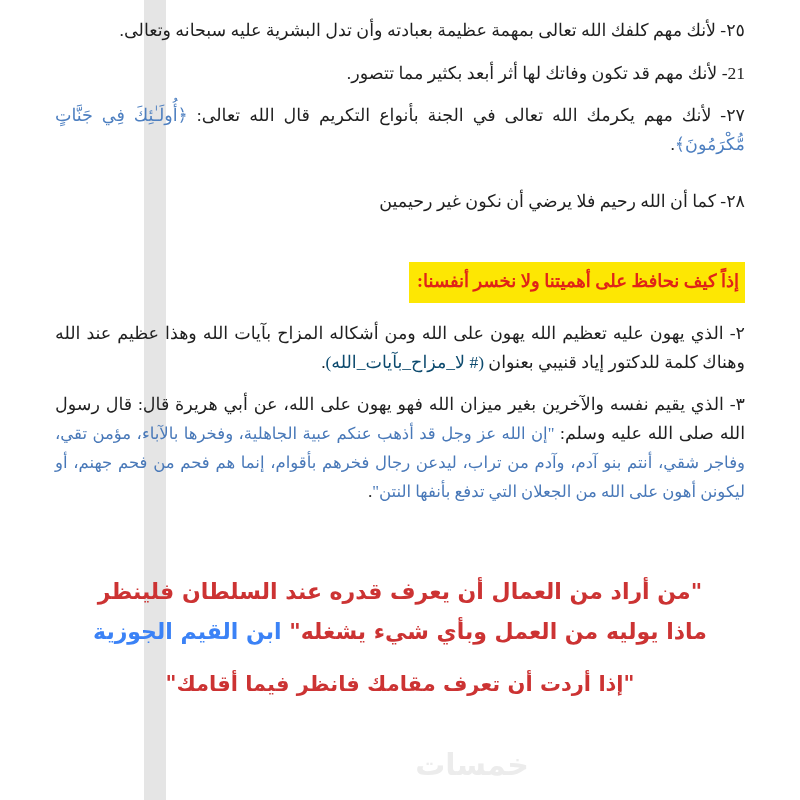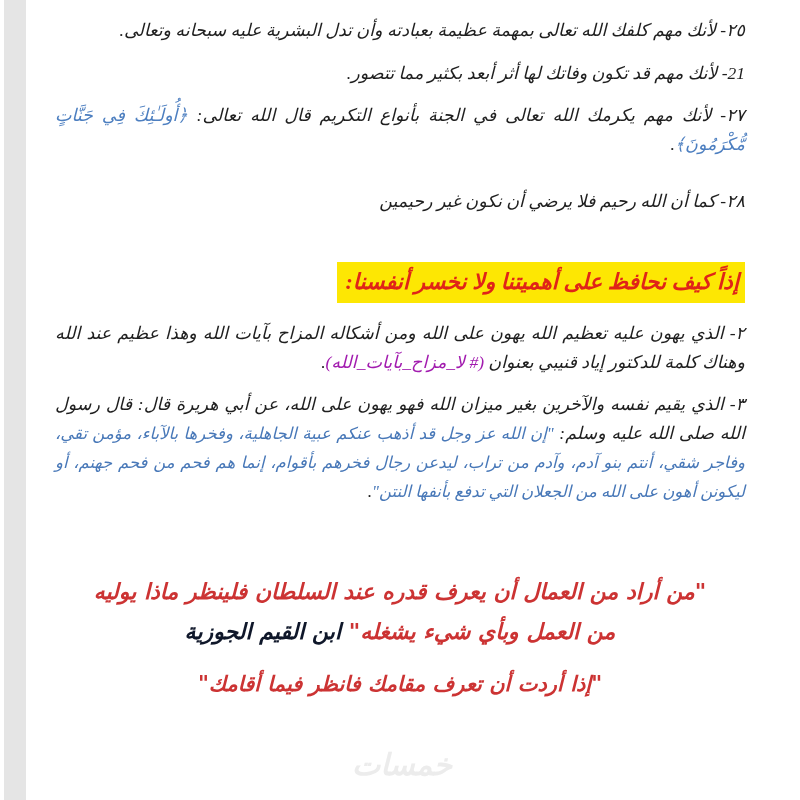--- a/index.html
+++ b/index.html
@@ -4,24 +4,23 @@
 <style>
   * { margin: 0; padding: 0; box-sizing: border-box; }
   html, body {
     width: 800px; height: 800px;
     background: #ffffff;
     overflow: hidden;
     font-family: "Liberation Serif", "DejaVu Serif", serif;
   }
   .page {
     position: relative;
-    width: 796px; height: 800px;
+    width: 656px; height: 800px;
     background: #ffffff;
     direction: rtl;
-    font-style: italic;
   }
   .edge-strip {
     position: absolute;
     top: 0; left: 0;
     width: 22px; height: 800px;
     background: #e5e5e5;
   }
   .content {
     position: absolute;
     top: 16px;
@@ -32,50 +31,50 @@
     font-size: 17.5px;
     line-height: 29px;
     text-align: justify;
   }
   .para { margin-bottom: 14px; }
   .para.p26 { margin-bottom: 13px; }
   .para.p27 { margin-bottom: 28px; }
   .para.p28 { margin-bottom: 10px; }
   .verse { color: #4d7fc0; }
   .hadith { color: #4878b8; font-size: 16.5px; }
-  .hashtag { color: #a21caf; }
+  .hashtag { color: #0c4a6e; }
   .section-heading {
     margin-top: 46px;
     margin-bottom: 16px;
     text-align: right;
   }
   .section-heading .hl {
     background: #fde703;
     color: #e02418;
     font-weight: bold;
-    font-size: 22px;
+    font-size: 18px;
     padding: 5px 6px 7px 8px;
     display: inline-block;
   }
   .list .para { margin-bottom: 13px; }
   .quotes {
     margin-top: 66px;
     text-align: center;
     direction: rtl;
     font-family: "DejaVu Sans", "Liberation Sans", sans-serif;
     font-weight: bold;
   }
   .quote1 {
     width: 640px;
     margin: 0 auto;
     font-size: 22px;
     line-height: 40px;
     color: #cc3333;
   }
-  .quote1 .attribution { color: #0f172a; }
+  .quote1 .attribution { color: #3b82f6; }
   .quote2 {
     margin-top: 18px;
     font-size: 21px;
     color: #cc3333;
   }
   .watermark {
     position: absolute;
     bottom: 18px;
     left: 0; right: 0;
     text-align: center;

